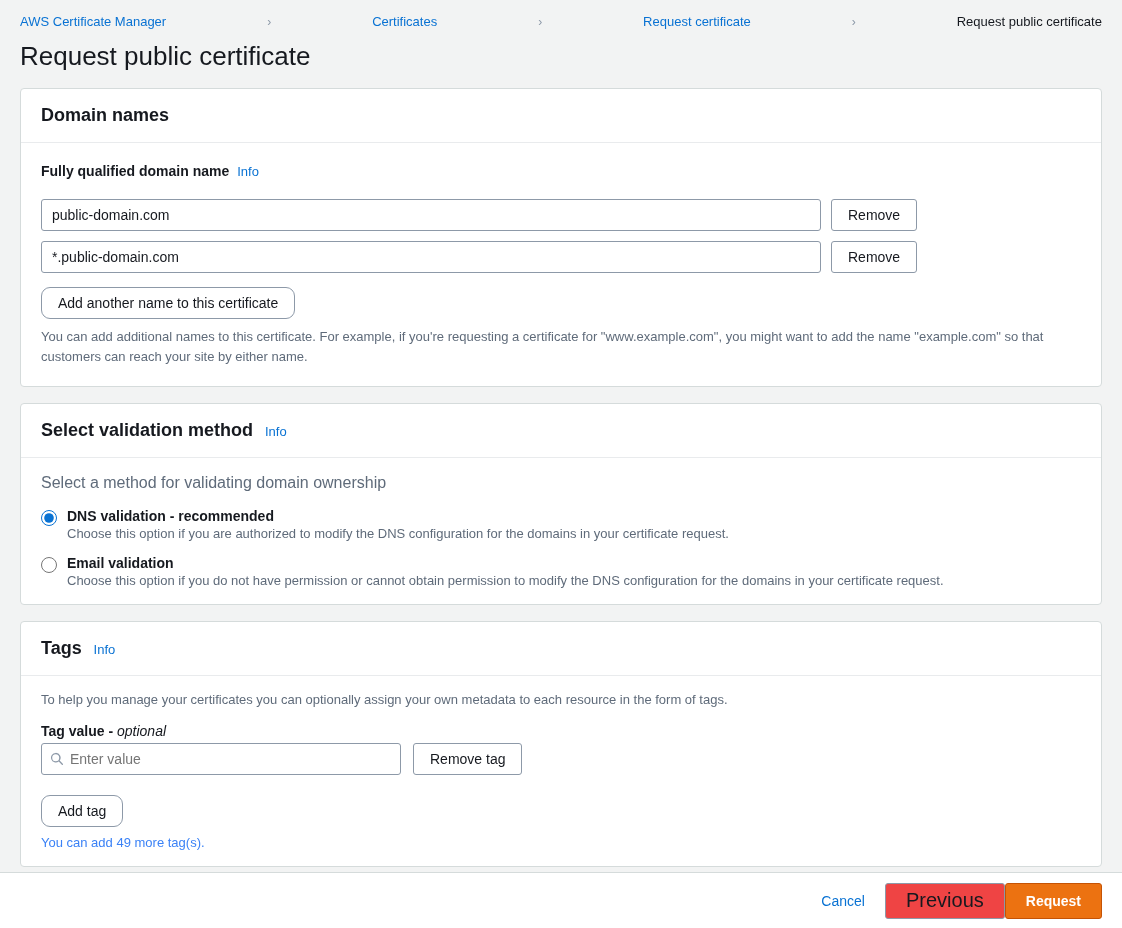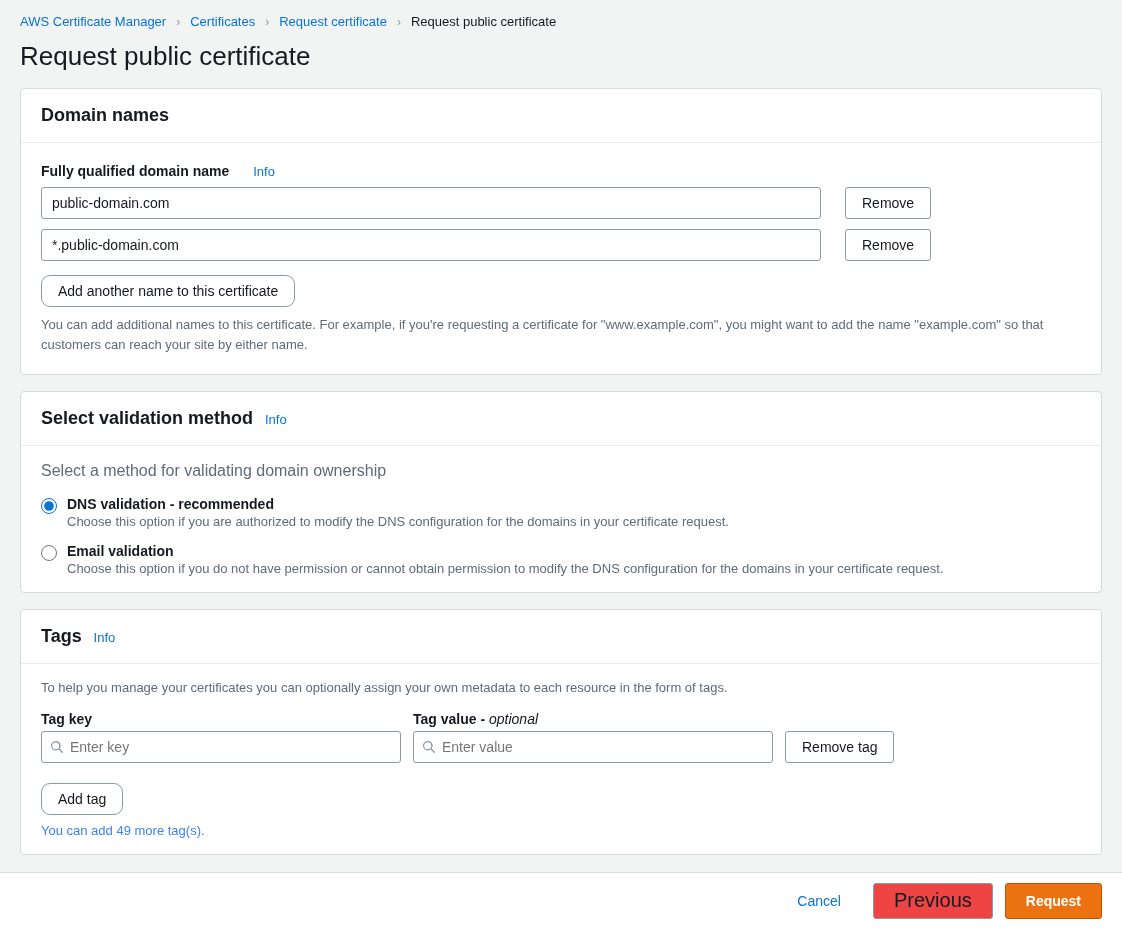--- a/index.html
+++ b/index.html
@@ -8,22 +8,23 @@
       font-size: 14px;
       background: #f2f3f3;
       color: #16191f;
       min-height: 928px;
     }
     .breadcrumb {
       display: flex;
       align-items: center;
       padding: 14px 20px 8px 20px;
       font-size: 13px;
-      gap: 10px;
+      gap: 0;
       background: #f2f3f3;
+      justify-content: space-between;
     }
     .breadcrumb-item {
       color: #0972d3;
       cursor: pointer;
       text-decoration: none;
     }
     .breadcrumb-item.active { color: #16191f; text-decoration: none; cursor: default; }
     .breadcrumb-sep { color: #8d99a8; font-size: 12px; }
     .page-title {
       font-size: 26px;
@@ -49,36 +50,36 @@
       font-weight: 700;
       color: #16191f;
     }
     .section-body {
       padding: 20px 20px;
     }
     .field-label {
       font-size: 14px;
       font-weight: 700;
       color: #16191f;
-      margin-bottom: 8px;
-      display: flex;
-      align-items: center;
-      gap: 24px;
+      margin-bottom: 20px;
+      display: flex;
+      align-items: center;
+      gap: 8px;
     }
     .info-link {
       color: #0972d3;
       font-weight: 400;
       font-size: 13px;
       cursor: pointer;
       text-decoration: none;
     }
     .domain-row {
       display: flex;
       align-items: center;
-      gap: 24px;
+      gap: 10px;
       margin-bottom: 10px;
     }
     .domain-input {
       flex: 1;
       height: 32px;
       border: 1px solid #8d99a8;
       border-radius: 3px;
       padding: 0 10px;
       font-size: 14px;
       color: #16191f;
@@ -202,21 +203,20 @@
       bottom: 0;
       left: 0;
       right: 0;
       background: #fff;
       border-top: 1px solid #d5dbdb;
       height: 56px;
       display: flex;
       align-items: center;
       justify-content: flex-end;
       padding: 0 20px;
-      gap: 12px;
       z-index: 100;
     }
     .btn-cancel {
       height: 36px;
       padding: 0 20px;
       background: #fff;
       border: none;
       font-size: 14px;
       color: #0972d3;
       cursor: pointer;
@@ -315,29 +315,20 @@
   <div class="section-card tags-section">
     <div class="section-header">
       <span class="section-title">Tags</span>
       <a class="info-link" style="margin-left:8px;">Info</a>
     </div>
     <div class="section-body">
       <p class="tags-subtitle">To help you manage your certificates you can optionally assign your own metadata to each resource in the form of tags.</p>
 
       <div class="tag-row">
         <div class="tag-field">
-          <span class="tag-field-label">Tag key</span>
-          <div class="tag-input-wrapper">
-            <svg class="search-icon-svg" viewBox="0 0 16 16">
-              <path d="M6.5 1a5.5 5.5 0 1 0 3.47 9.88l3.57 3.57a.75.75 0 1 0 1.06-1.06l-3.57-3.57A5.5 5.5 0 0 0 6.5 1zm-4 5.5a4 4 0 1 1 8 0 4 4 0 0 1-8 0z"></path>
-            </svg>
-            <input type="text" class="tag-input" placeholder="Enter key" style="">
-          </div>
-        </div>
-        <div class="tag-field">
           <span class="tag-field-label">
             <span>Tag value</span> - <em>optional</em>
           </span>
           <div class="tag-input-wrapper">
             <svg class="search-icon-svg" viewBox="0 0 16 16">
               <path d="M6.5 1a5.5 5.5 0 1 0 3.47 9.88l3.57 3.57a.75.75 0 1 0 1.06-1.06l-3.57-3.57A5.5 5.5 0 0 0 6.5 1zm-4 5.5a4 4 0 1 1 8 0 4 4 0 0 1-8 0z"></path>
             </svg>
             <input type="text" class="tag-input" placeholder="Enter value" style="">
           </div>
         </div>

